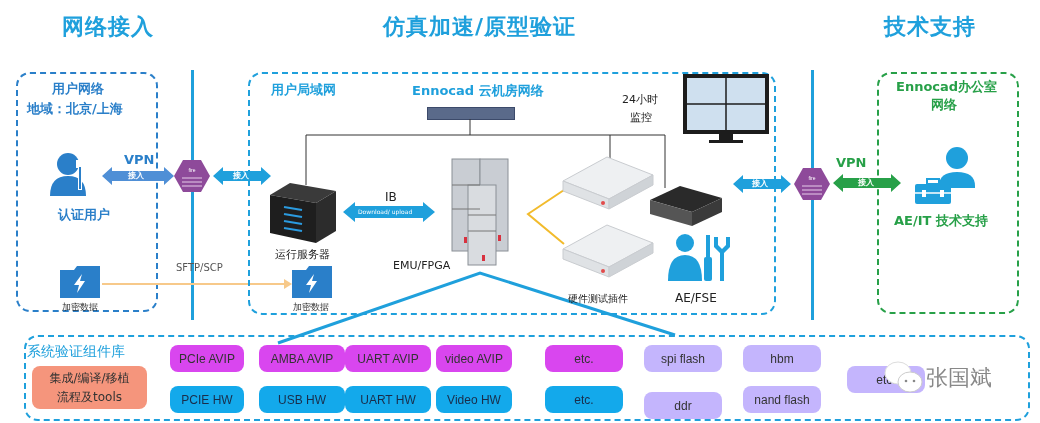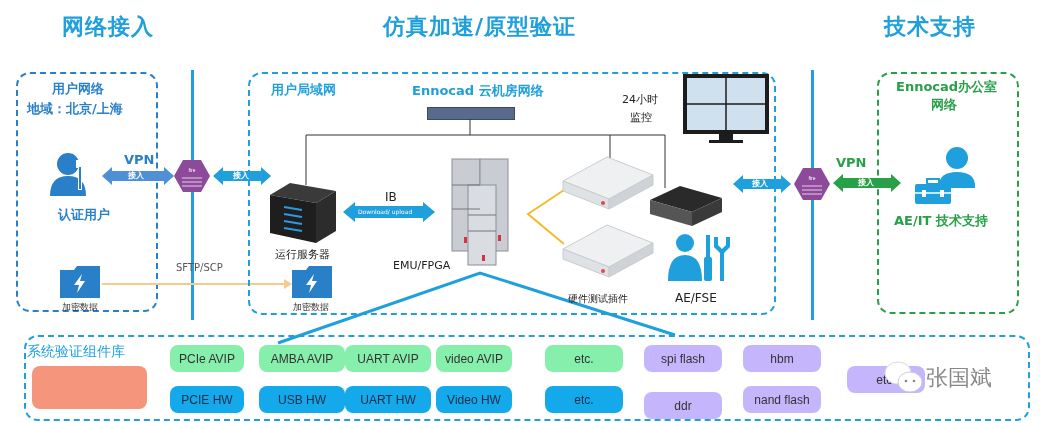--- a/index.html
+++ b/index.html
@@ -3,21 +3,21 @@
 <meta charset="utf-8">
 <style>
   html,body{margin:0;padding:0;background:#fff;}
   body{width:1040px;height:423px;position:relative;overflow:hidden;font-family:"DejaVu Sans","Liberation Sans",sans-serif;}
   .abs{position:absolute;}
   .sec-title{position:absolute;top:12px;font-size:22px;font-weight:bold;color:#1fa0dc;letter-spacing:1px;white-space:nowrap;}
   .vline{position:absolute;width:3px;background:#1fa0dc;}
   .dash-box{position:absolute;border:2px dashed;border-radius:14px;box-sizing:border-box;}
   .lbl{position:absolute;white-space:nowrap;}
   .pill{position:absolute;border-radius:8px;display:flex;align-items:center;justify-content:center;font-size:12px;color:#333;font-family:"Liberation Sans",sans-serif;}
-  .pill.y{background:#86efac;}
+  .pill.y{background:#d946ef;}
   .pill.b{background:#13a9eb;color:#1a2d4a;}
   .pill.g{background:#c4b5fd;}
   .arrow{position:absolute;}
   svg{overflow:visible;}
 </style>
 </head>
 <body>
 
 <div class="sec-title" style="left:62px;">网络接入</div>
 <div class="sec-title" style="left:383px;">仿真加速/原型验证</div>
@@ -193,20 +193,22 @@
   <rect x="12" y="33" width="12" height="5" fill="none" stroke="#1fa0dc" stroke-width="2"></rect>
   <line x1="0" y1="47" x2="36" y2="47" stroke="#fff" stroke-width="1.5"></line>
   <rect x="7" y="44" width="4" height="7" fill="#fff"></rect>
   <rect x="25" y="44" width="4" height="7" fill="#fff"></rect>
 </svg>
 <div class="lbl" style="left:894px;top:212px;font-size:13px;font-weight:bold;color:#27a048;">AE/IT 技术支持</div>
 
 <div class="dash-box" style="left:24px;top:335px;width:1006px;height:86px;border-color:#1fa0dc;"></div>
 <div class="lbl" style="left:27px;top:343px;font-size:14px;font-weight:normal;color:#1fa0dc;">系统验证组件库</div>
 <div class="abs" style="left:32px;top:366px;width:115px;height:43px;background:#f5957c;border-radius:8px;">
+  <div style="text-align:center;font-size:12px;color:#333;margin-top:4px;">集成/编译/移植</div>
+  <div style="text-align:center;font-size:12px;color:#333;margin-top:2px;">流程及tools</div>
 </div>
 
 <div class="pill y" style="left:170px;top:345px;width:74px;height:27px;">PCIe AVIP</div>
 <div class="pill y" style="left:259px;top:345px;width:86px;height:27px;">AMBA AVIP</div>
 <div class="pill y" style="left:345px;top:345px;width:86px;height:27px;">UART AVIP</div>
 <div class="pill y" style="left:436px;top:345px;width:76px;height:27px;">video AVIP</div>
 <div class="pill y" style="left:545px;top:345px;width:78px;height:27px;">etc.</div>
 
 <div class="pill b" style="left:170px;top:386px;width:74px;height:27px;">PCIE HW</div>
 <div class="pill b" style="left:259px;top:386px;width:86px;height:27px;">USB HW</div>

